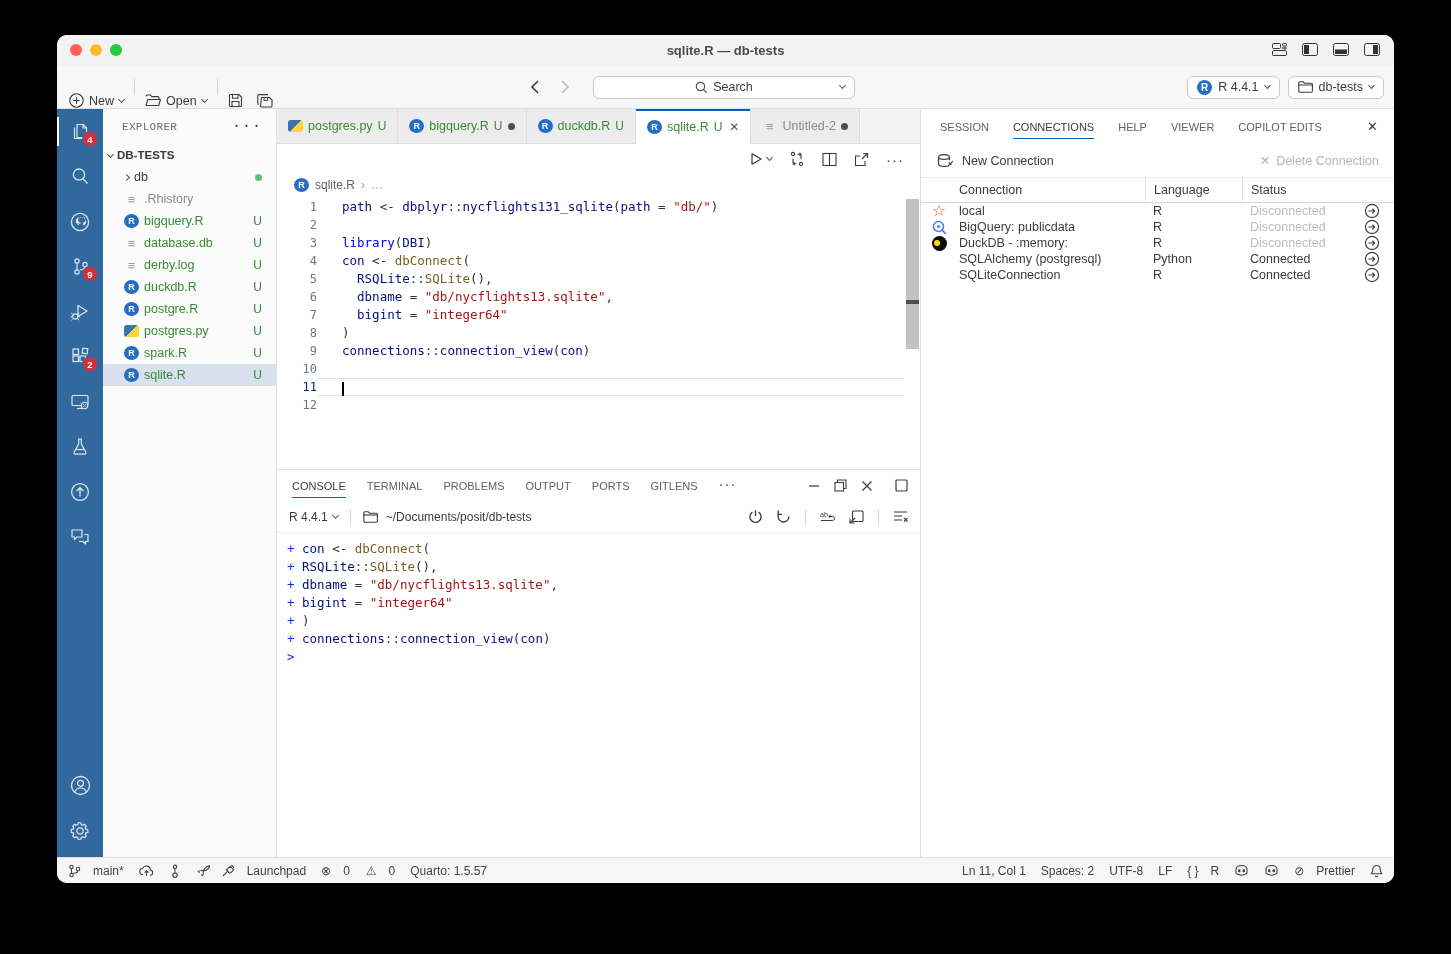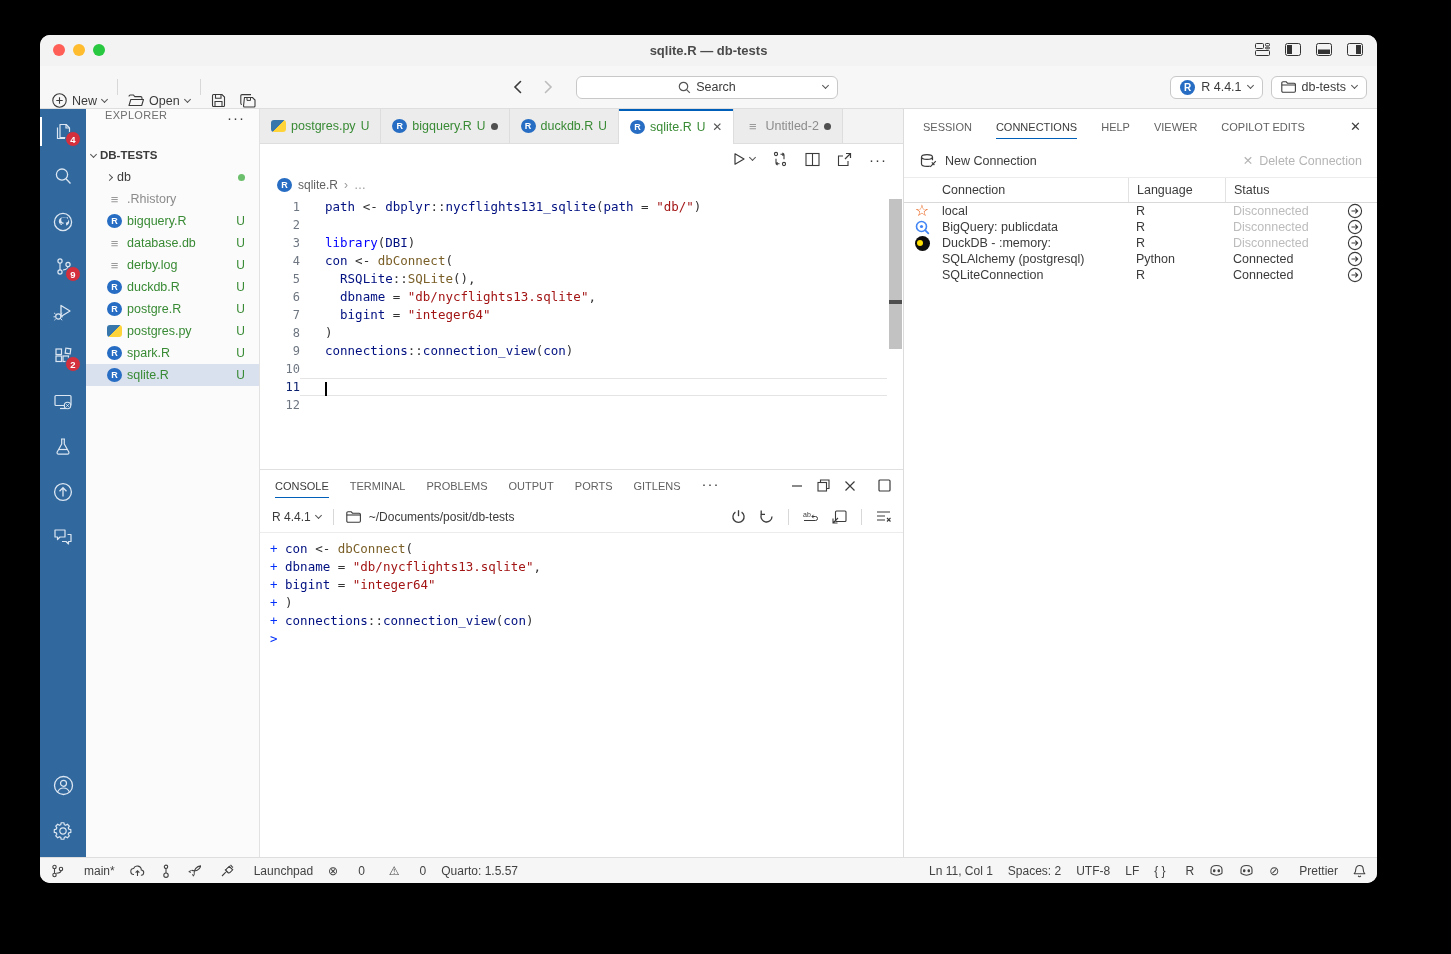--- a/index.html
+++ b/index.html
@@ -1,17 +1,17 @@
 <!DOCTYPE html>
 <html><head>
 <meta charset="utf-8">
 <style>
   * { box-sizing: border-box; margin: 0; padding: 0; }
   html,body { width:1451px; height:954px; background:#000; font-family:"Liberation Sans",sans-serif; overflow:hidden; }
-  .window { position:absolute; left:40px; top:35px; width:1337px; height:848px; background:#fff;
+  .window { position:absolute; left:57px; top:35px; width:1337px; height:848px; background:#fff;
             border-radius:10px; overflow:hidden; display:flex; flex-direction:column;
             box-shadow:0 22px 70px rgba(0,0,0,.55); }
   svg { display:block; }
   
   .titlebar { flex:0 0 31px; background:#f4f3f3; position:relative; display:flex; align-items:center; }
   .lights { position:absolute; left:13px; top:9px; display:flex; gap:8px; }
   .light { width:12px; height:12px; border-radius:50%; }
   .l-red{background:#ff5f57;} .l-yel{background:#febc2e;} .l-grn{background:#28c840;}
   .win-title { margin:0 auto; font-size:13px; font-weight:bold; color:#4a4a4a; }
   .tb-right { position:absolute; right:14px; top:8px; display:flex; gap:15px; color:#333; }
@@ -37,22 +37,22 @@
   .activitybar { flex:0 0 46px; background:#31699e; display:flex; flex-direction:column; align-items:center; color:#dce6f2; }
   .ab-item { width:46px; height:45px; display:flex; align-items:center; justify-content:center; position:relative; }
   .ab-item.active::before { content:""; position:absolute; left:0; top:8px; bottom:8px; width:2px; background:#fff; }
   .badge { position:absolute; right:5px; bottom:7px; min-width:16px; height:16px; padding:0 3px; border-radius:9px;
            background:#d32f3d; color:#fff; font-size:9.5px; font-weight:bold; display:flex; align-items:center;
            justify-content:center; border:1px solid #31699e; }
   .ab-spacer { flex:1; }
   
   .sidebar { flex:0 0 174px; background:#fbfbfb; border-right:1px solid #e2e2e2; display:flex; flex-direction:column;
              font-size:12.5px; color:#3b3b3b; }
-  .sb-header { flex:0 0 35px; display:flex; align-items:flex-start; padding:0 14px 0 19px; font-size:11px;
-               letter-spacing:.3px; color:#6f6f6f; }
+  .sb-header { flex:0 0 35px; display:flex; align-items:center; padding:0 14px 0 19px; font-size:11px;
+               letter-spacing:.3px; color:#6f6f6f;font-family:Liberation Mono, monospace; }
   .sb-header .more { margin-left:auto; }
   .root-row { height:22px; display:flex; align-items:center; gap:4px; padding-left:5px; font-weight:bold; font-size:11.5px; }
   .tree-row { height:22px; display:flex; align-items:center; gap:5px; padding:0 14px 0 21px; }
   .tree-row.selected { background:#d9e0ee; }
   .tree-label { flex:1; white-space:nowrap; overflow:hidden; }
   .green { color:#388a34; }
   .muted { color:#8c8c8c; }
   .u-badge { color:#388a34; font-size:12px; }
   .green-dot { width:7px; height:7px; border-radius:50%; background:#6cbf6c; }
   .sb-fill { flex:1; }
@@ -121,21 +121,21 @@
   .conn-hdr .c-lang, .conn-hdr .c-status { border-left:1px solid #e2e2e2; height:100%; display:flex; align-items:center; padding-left:8px; }
   .conn-row .c-lang, .conn-row .c-status { padding-left:8px; }
   .c-arrow { flex:0 0 30px; }
   .st-dis { color:#bcbcbc; }
   .ci-star { color:#e8590c; font-size:16px; line-height:14px; }
   .ci-duck { width:15px; height:15px; border-radius:50%; background:#0d0d0d; position:relative; }
   .ci-duck::after { content:""; position:absolute; left:2.5px; top:4.5px; width:6px; height:6px; border-radius:50%; background:#ffe000; }
   
   .statusbar { flex:0 0 26px; background:#f6f6f6; border-top:1px solid #dedede; display:flex; align-items:center;
                padding:0 11px; font-size:12px; color:#424242; gap:15px; }
-  .st-item { display:flex; align-items:center; gap:20px; white-space:nowrap; }
+  .st-item { display:flex; align-items:center; gap:12px; white-space:nowrap; }
   .st-fill { flex:1; }
 </style>
 </head>
 <body>
 
 <div class="window">
 
   <div class="titlebar">
     <div class="lights">
       <span class="light l-red"></span>
@@ -600,20 +600,21 @@
             <span>
                 <svg width="15" height="13" viewBox="0 0 15 13">
                   <path d="M1 2h13M1 6h8M1 10h8" stroke="#3b3b3b" stroke-width="1.2"></path>
                   <path d="M11 8l3.5 3.5M14.5 8L11 11.5" stroke="#3b3b3b" stroke-width="1.1"></path>
                 </svg>
               </span>
           </span>
         </div>
         <div class="console-out" id="console-out">
             <div class="cline"><span class="tok-prompt">+ </span><span class="tok-n">con</span><span class="tok-p"> &lt;- </span><span class="tok-f">dbConnect</span><span class="tok-p">(</span></div>
+            <div class="cline"><span class="tok-prompt">+ </span><span class="tok-n">RSQLite</span><span class="tok-p">::</span><span class="tok-f">SQLite</span><span class="tok-p">(),</span></div>
             <div class="cline"><span class="tok-prompt">+ </span><span class="tok-n">dbname</span><span class="tok-p"> = </span><span class="tok-s">"db/nycflights13.sqlite"</span><span class="tok-p">,</span></div>
             <div class="cline"><span class="tok-prompt">+ </span><span class="tok-n">bigint</span><span class="tok-p"> = </span><span class="tok-s">"integer64"</span></div>
             <div class="cline"><span class="tok-prompt">+ </span><span class="tok-p">)</span></div>
             <div class="cline"><span class="tok-prompt">+ </span><span class="tok-n">connections</span><span class="tok-p">::</span><span class="tok-n">connection_view</span><span class="tok-p">(</span><span class="tok-n">con</span><span class="tok-p">)</span></div>
             <div class="cline"><span class="tok-prompt">&gt;</span></div>
           </div>
       </div>
     </div>
 
     <div class="rightpanel">

